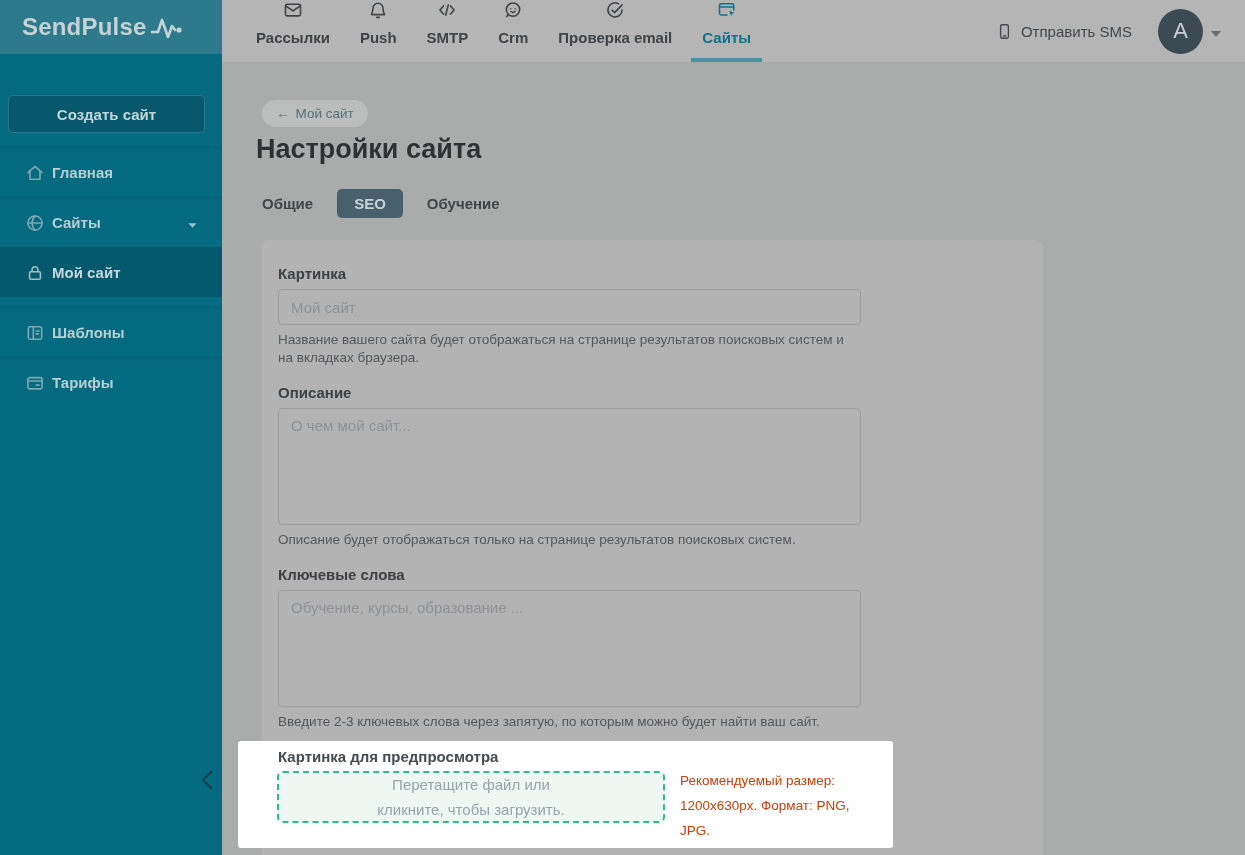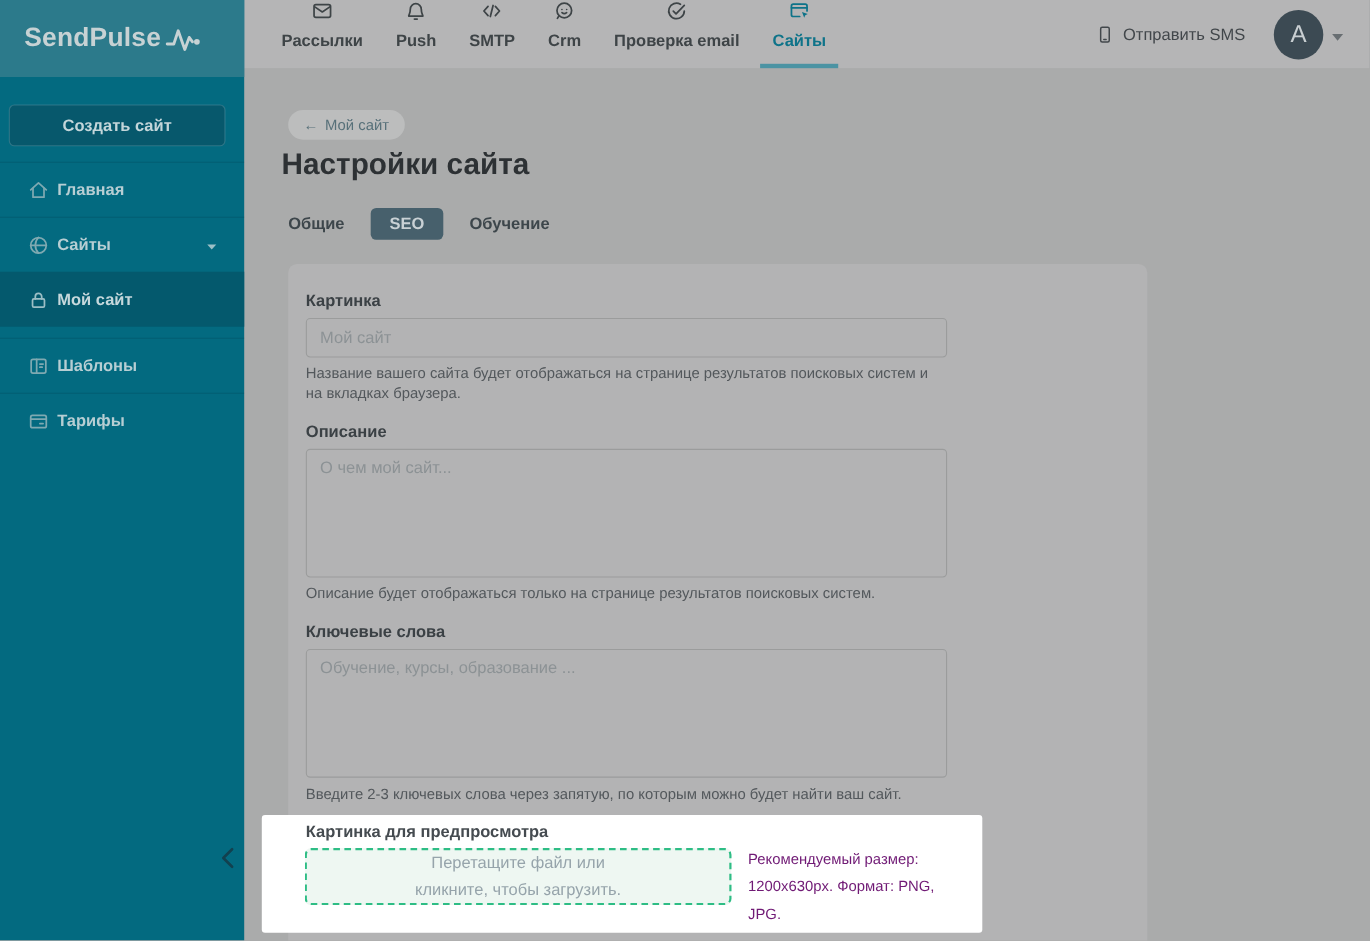--- a/index.html
+++ b/index.html
@@ -3,21 +3,21 @@
 <meta charset="utf-8">
 <style>
   * { margin:0; padding:0; box-sizing:border-box; }
   html,body { width:1245px; height:855px; overflow:hidden;
     font-family:"Liberation Sans", sans-serif; background:#aaabab; }
   .stage { position:relative; width:1245px; height:855px; }
 
   
   .sidebar { position:absolute; left:0; top:0; width:222px; height:855px;
     background:#036a80; z-index:2; }
-  .sidebar-head { position:absolute; left:0; top:0; width:222px; height:70px;
+  .sidebar-head { position:absolute; left:0; top:0; width:222px; height:54px;
     background:#2c7a8b; display:flex; align-items:center; padding-left:22px; }
   .logo { display:flex; align-items:center; gap:2px; color:#c7d2d4;
     font-size:24px; font-weight:700; letter-spacing:0.2px; }
   .logo svg { width:34px; height:28px; margin-left:1px; }
   .create-btn { position:absolute; left:8px; top:95px; width:197px; height:38px;
     background:#07586c; border:1px solid rgba(150,195,203,0.28); border-radius:5px;
     color:#c3d6da; font-size:15px; font-weight:700; display:flex;
     align-items:center; justify-content:center; cursor:pointer; }
   .nav { position:absolute; left:0; width:222px; }
   .nav-main { top:147px; } .nav-sub { top:307px; }
@@ -84,21 +84,21 @@
   .spotlight { position:absolute; left:16px; top:679px; width:655px; height:107px;
     background:#ffffff; border-radius:3px; z-index:6; }
   .spot-label { position:absolute; left:40px; top:7px; font-size:15px;
     font-weight:700; color:#454b50; }
   .dropzone { position:absolute; left:39px; top:30px; width:388px; height:52px;
     border:2px dashed #2ebd85; border-radius:6px; background:#eef7f2;
     display:flex; flex-direction:column; align-items:center; justify-content:center;
     cursor:pointer; }
   .dropzone div { font-size:15px; line-height:25px; color:#96a4ab; }
   .upload-hint { position:absolute; left:442px; top:27px; width:200px;
-    font-size:13.5px; line-height:25px; color:#701a75; }
+    font-size:13.5px; line-height:25px; color:#c2410c; }
 </style>
 </head>
 <body>
 
 <div class="stage">
 
   <div class="sidebar">
     <div class="sidebar-head">
       <div class="logo">
         <span>SendPulse</span>

